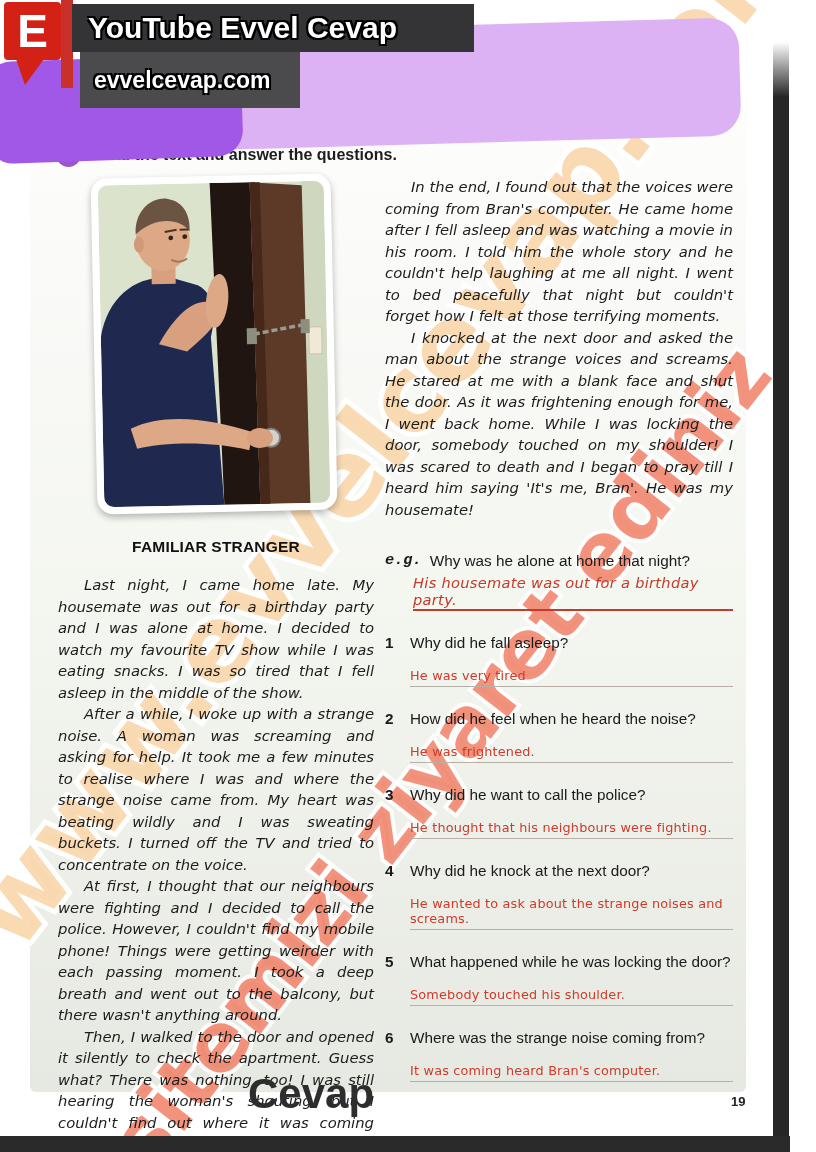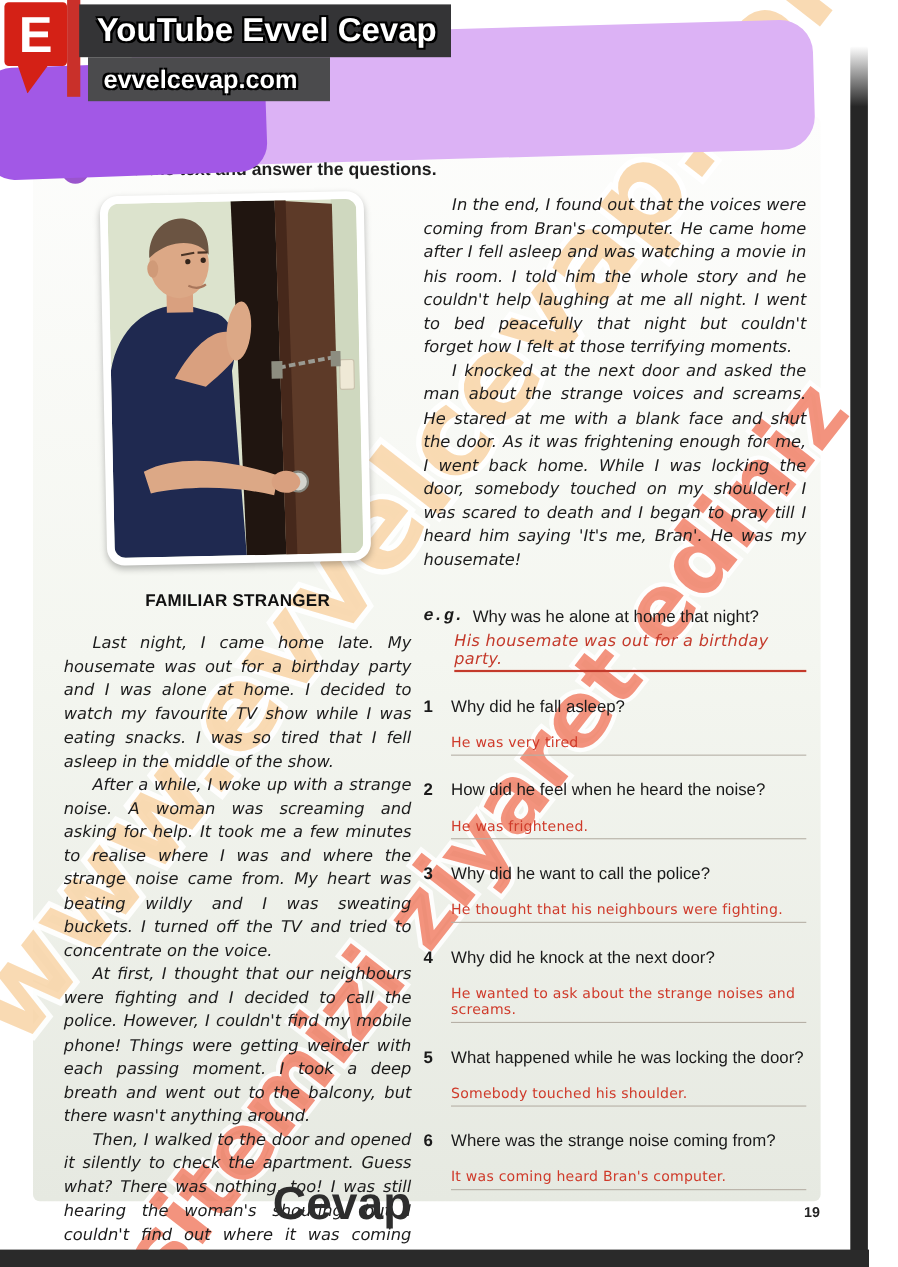--- a/index.html
+++ b/index.html
@@ -16,25 +16,25 @@
   
   .content-panel{position:absolute;left:30px;top:106px;width:716px;height:986px;z-index:0;
     background:linear-gradient(180deg,#fdfdfc 0%,#f4f6f0 50%,#e6e9e1 100%);
     border-radius:6px;}
 
   
   .shape-light{position:absolute;left:118px;top:26px;width:622px;height:118px;z-index:2;
     background:#dcb2f5;border-radius:30px;transform:rotate(-1.6deg);}
   .shape-dark{position:absolute;left:-14px;top:58px;width:256px;height:102px;z-index:3;
     background:#a258e6;border-radius:26px;transform:rotate(-2deg);}
-  .banner-main{position:absolute;left:72px;top:4px;width:338px;height:48px;z-index:5;
+  .banner-main{position:absolute;left:72px;top:4px;width:402px;height:48px;z-index:5;
     background:#343436;color:#fff;font-size:30px;font-weight:bold;
     display:flex;align-items:center;padding-left:16px;box-sizing:border-box;
     text-shadow:-2px -2px 0 #000,2px -2px 0 #000,-2px 2px 0 #000,2px 2px 0 #000;}
-  .banner-sub{position:absolute;left:80px;top:52px;width:220px;height:40px;z-index:5;
+  .banner-sub{position:absolute;left:80px;top:52px;width:220px;height:56px;z-index:5;
     background:#4b4b4d;color:#fff;font-size:23px;font-weight:bold;
     display:flex;align-items:center;padding-left:14px;box-sizing:border-box;
     text-shadow:-2px -2px 0 #000,2px -2px 0 #000,-2px 2px 0 #000,2px 2px 0 #000;}
   .red-strip{position:absolute;left:61px;top:0;width:12px;height:88px;background:#c9302a;z-index:5;}
   .logo-e{position:absolute;left:4px;top:2px;width:57px;height:58px;z-index:5;
     background:#d42116;color:#fff;font-weight:bold;font-size:46px;
     display:flex;align-items:center;justify-content:center;border-radius:4px;}
   .logo-e-tail{position:absolute;left:16px;top:59px;width:28px;height:26px;background:#d42116;z-index:4;
     clip-path:polygon(0 0,100% 0,32% 100%);}
 

